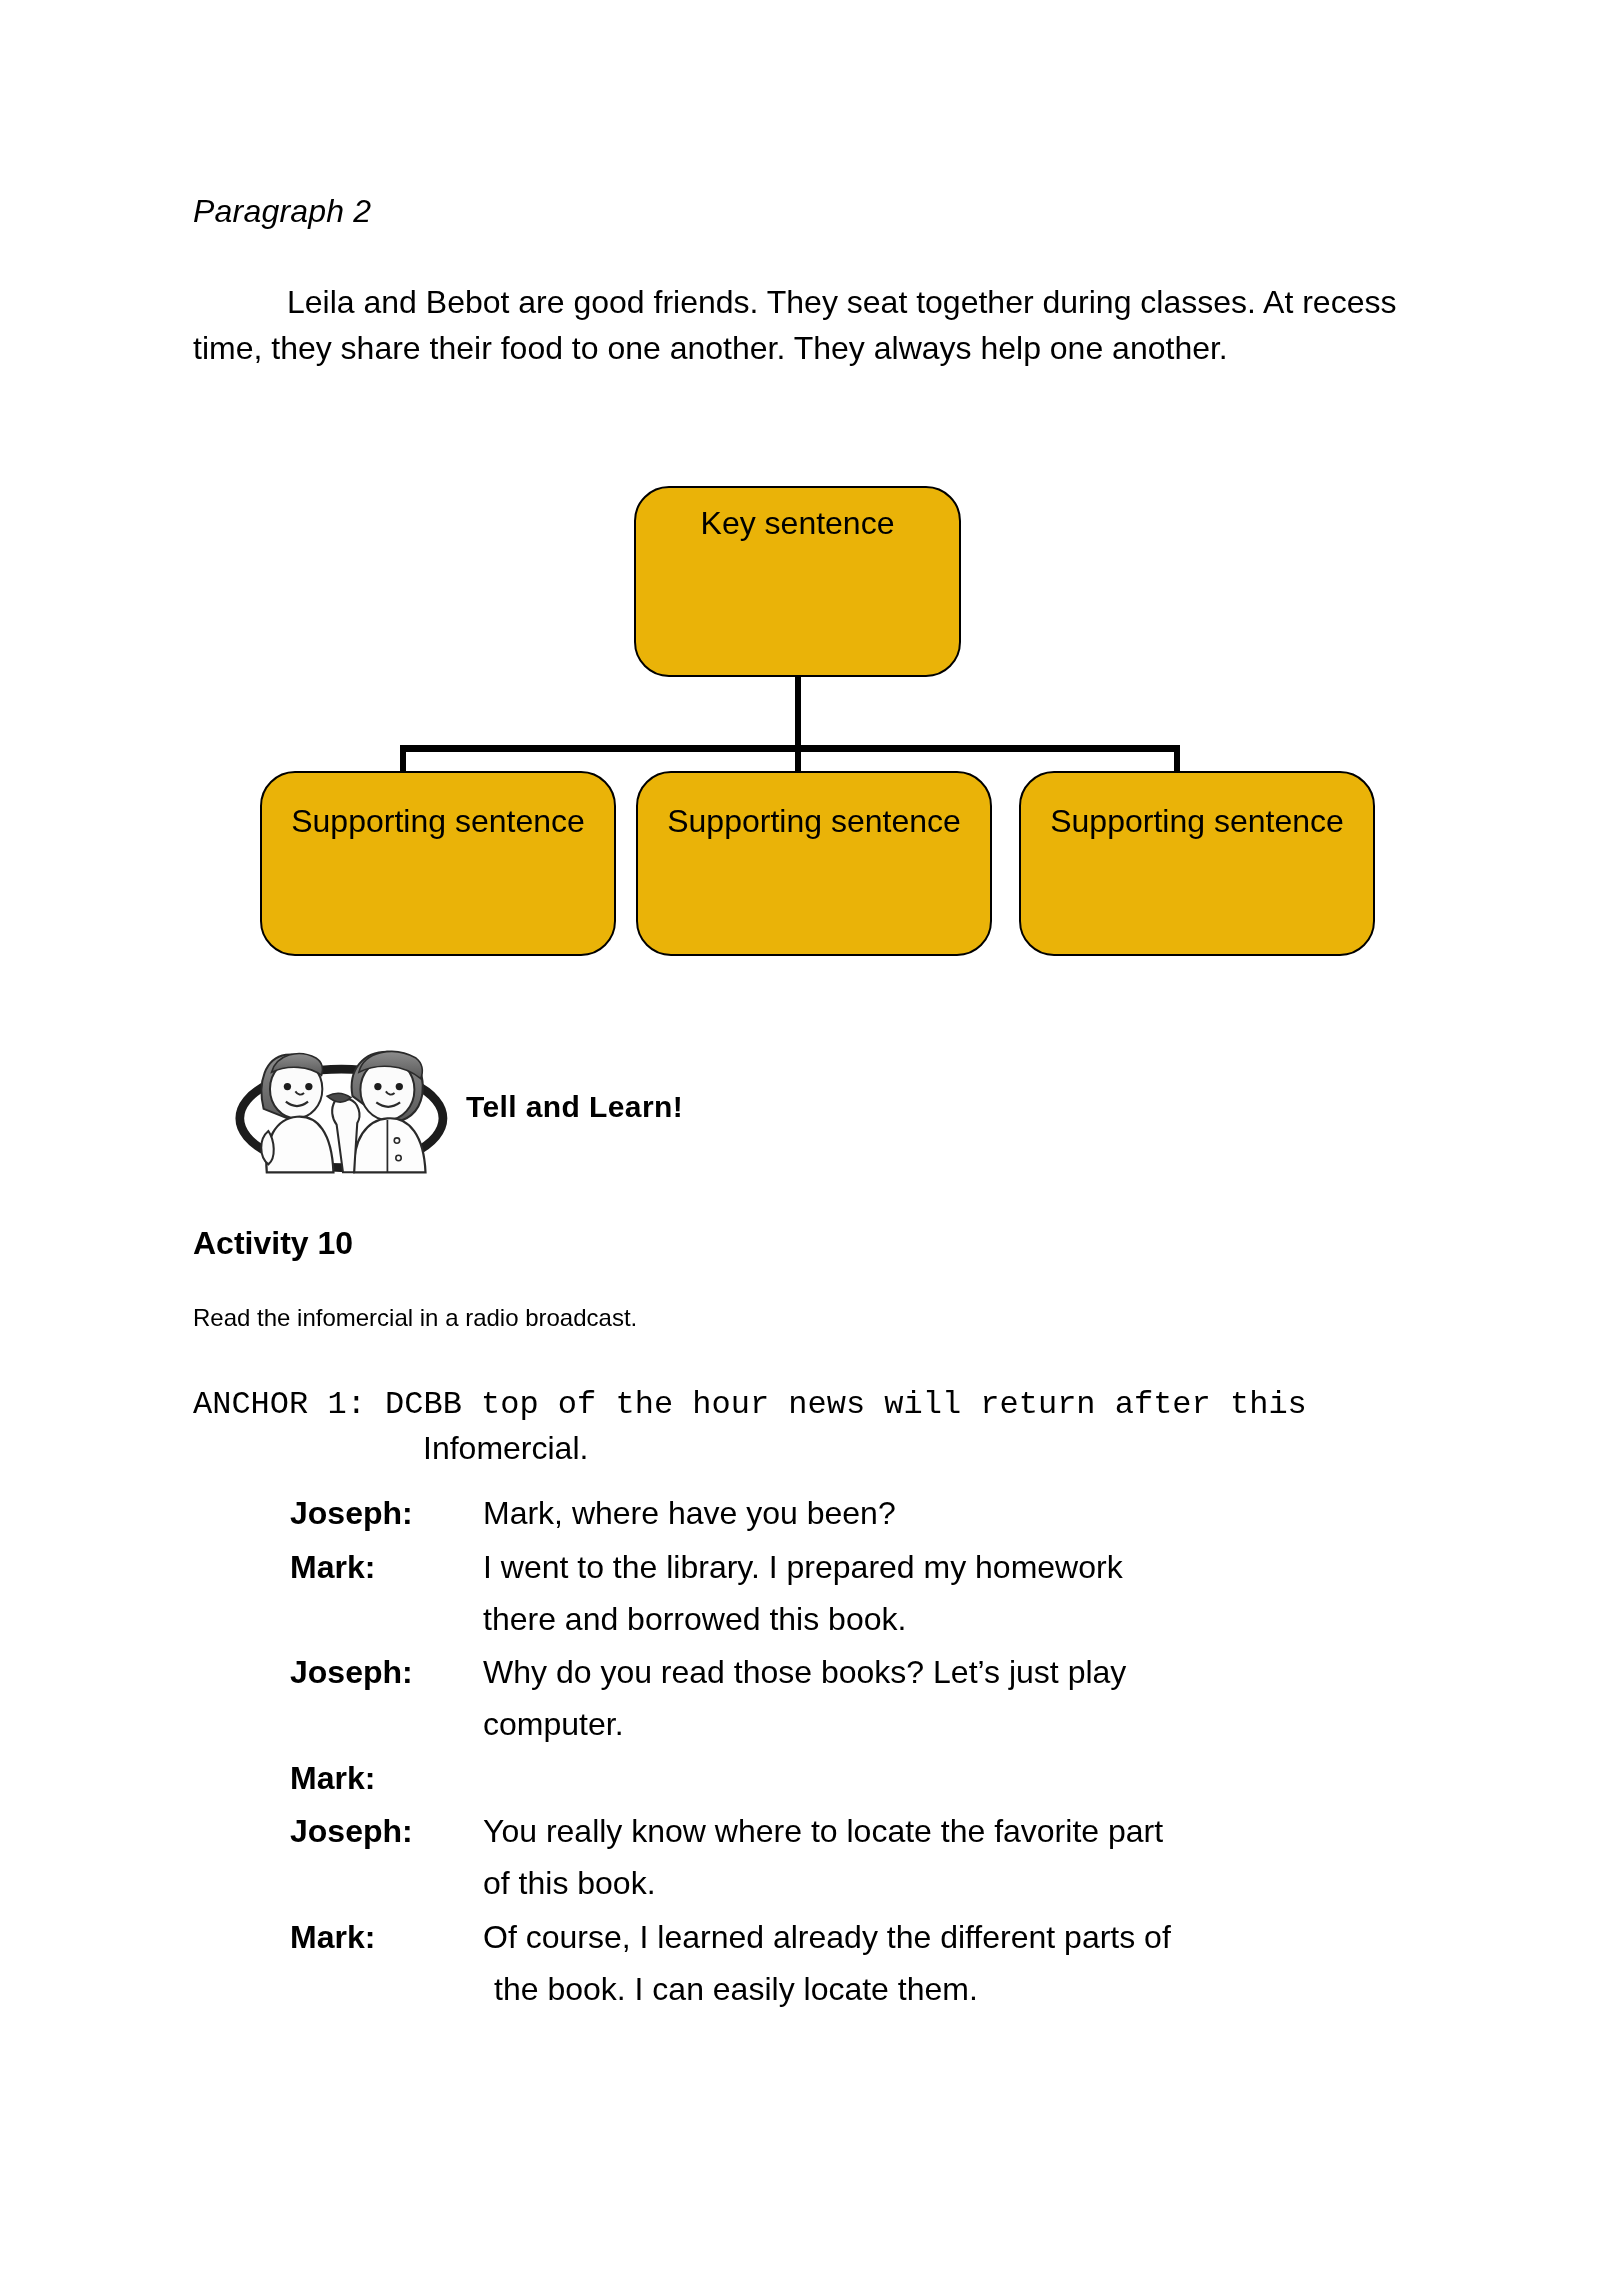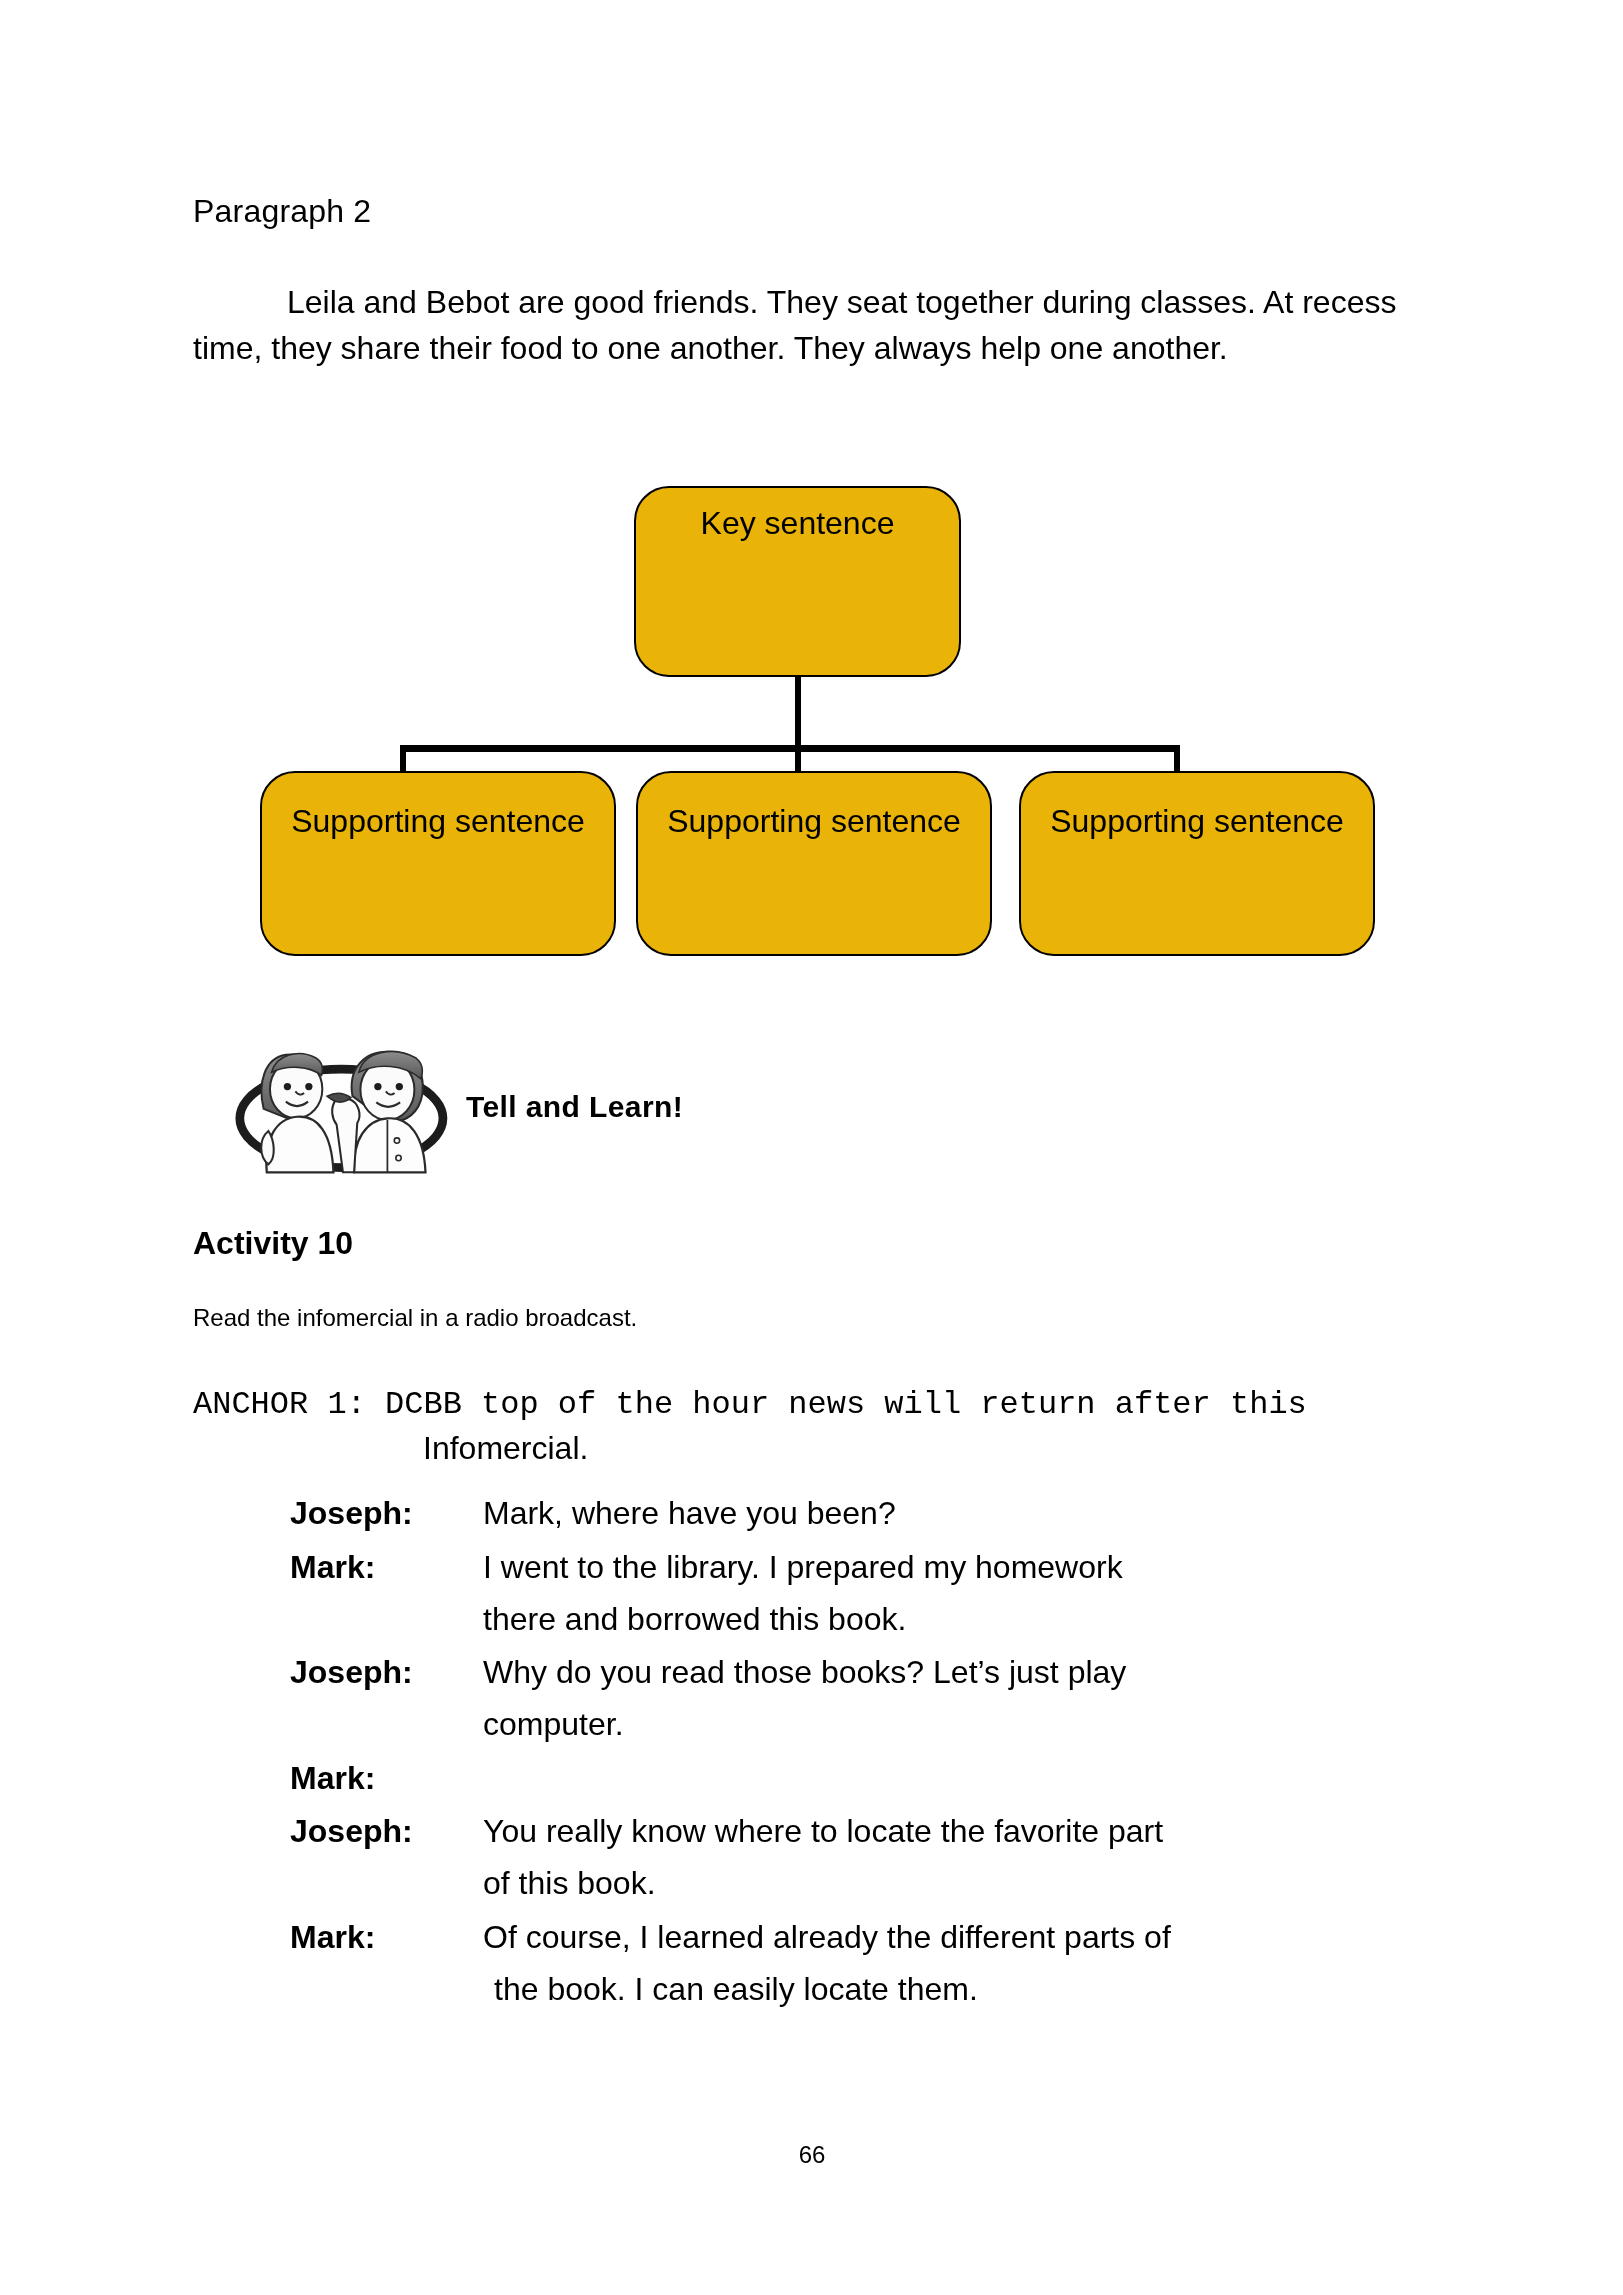--- a/index.html
+++ b/index.html
@@ -22,20 +22,21 @@
 
   
   .para-label {
     position: absolute;
     left: 193px;
     top: 195px;
     font-size: 32px;
     letter-spacing: 0.2px;
     line-height: 1.0;
     white-space: nowrap;
+    font-style: italic;
   }
 
   .body-para {
     position: absolute;
     left: 193px;
     top: 279px;
     width: 1221px;
     font-size: 32px;
     line-height: 46px;
     text-indent: 94px;
@@ -287,16 +288,15 @@
       </div>
       <div class="dlg-row">
         <div class="dlg-speaker">Mark:</div>
         <div class="dlg-lines">
           <div class="dlg-line">Of course, I learned already the different parts of</div>
           <div class="dlg-line indented">the book. I can easily locate them.</div>
         </div>
       </div>
     </div>
 
-  <div class="page-number">66</div>
 
 </div>
 
 
 </body></html>

